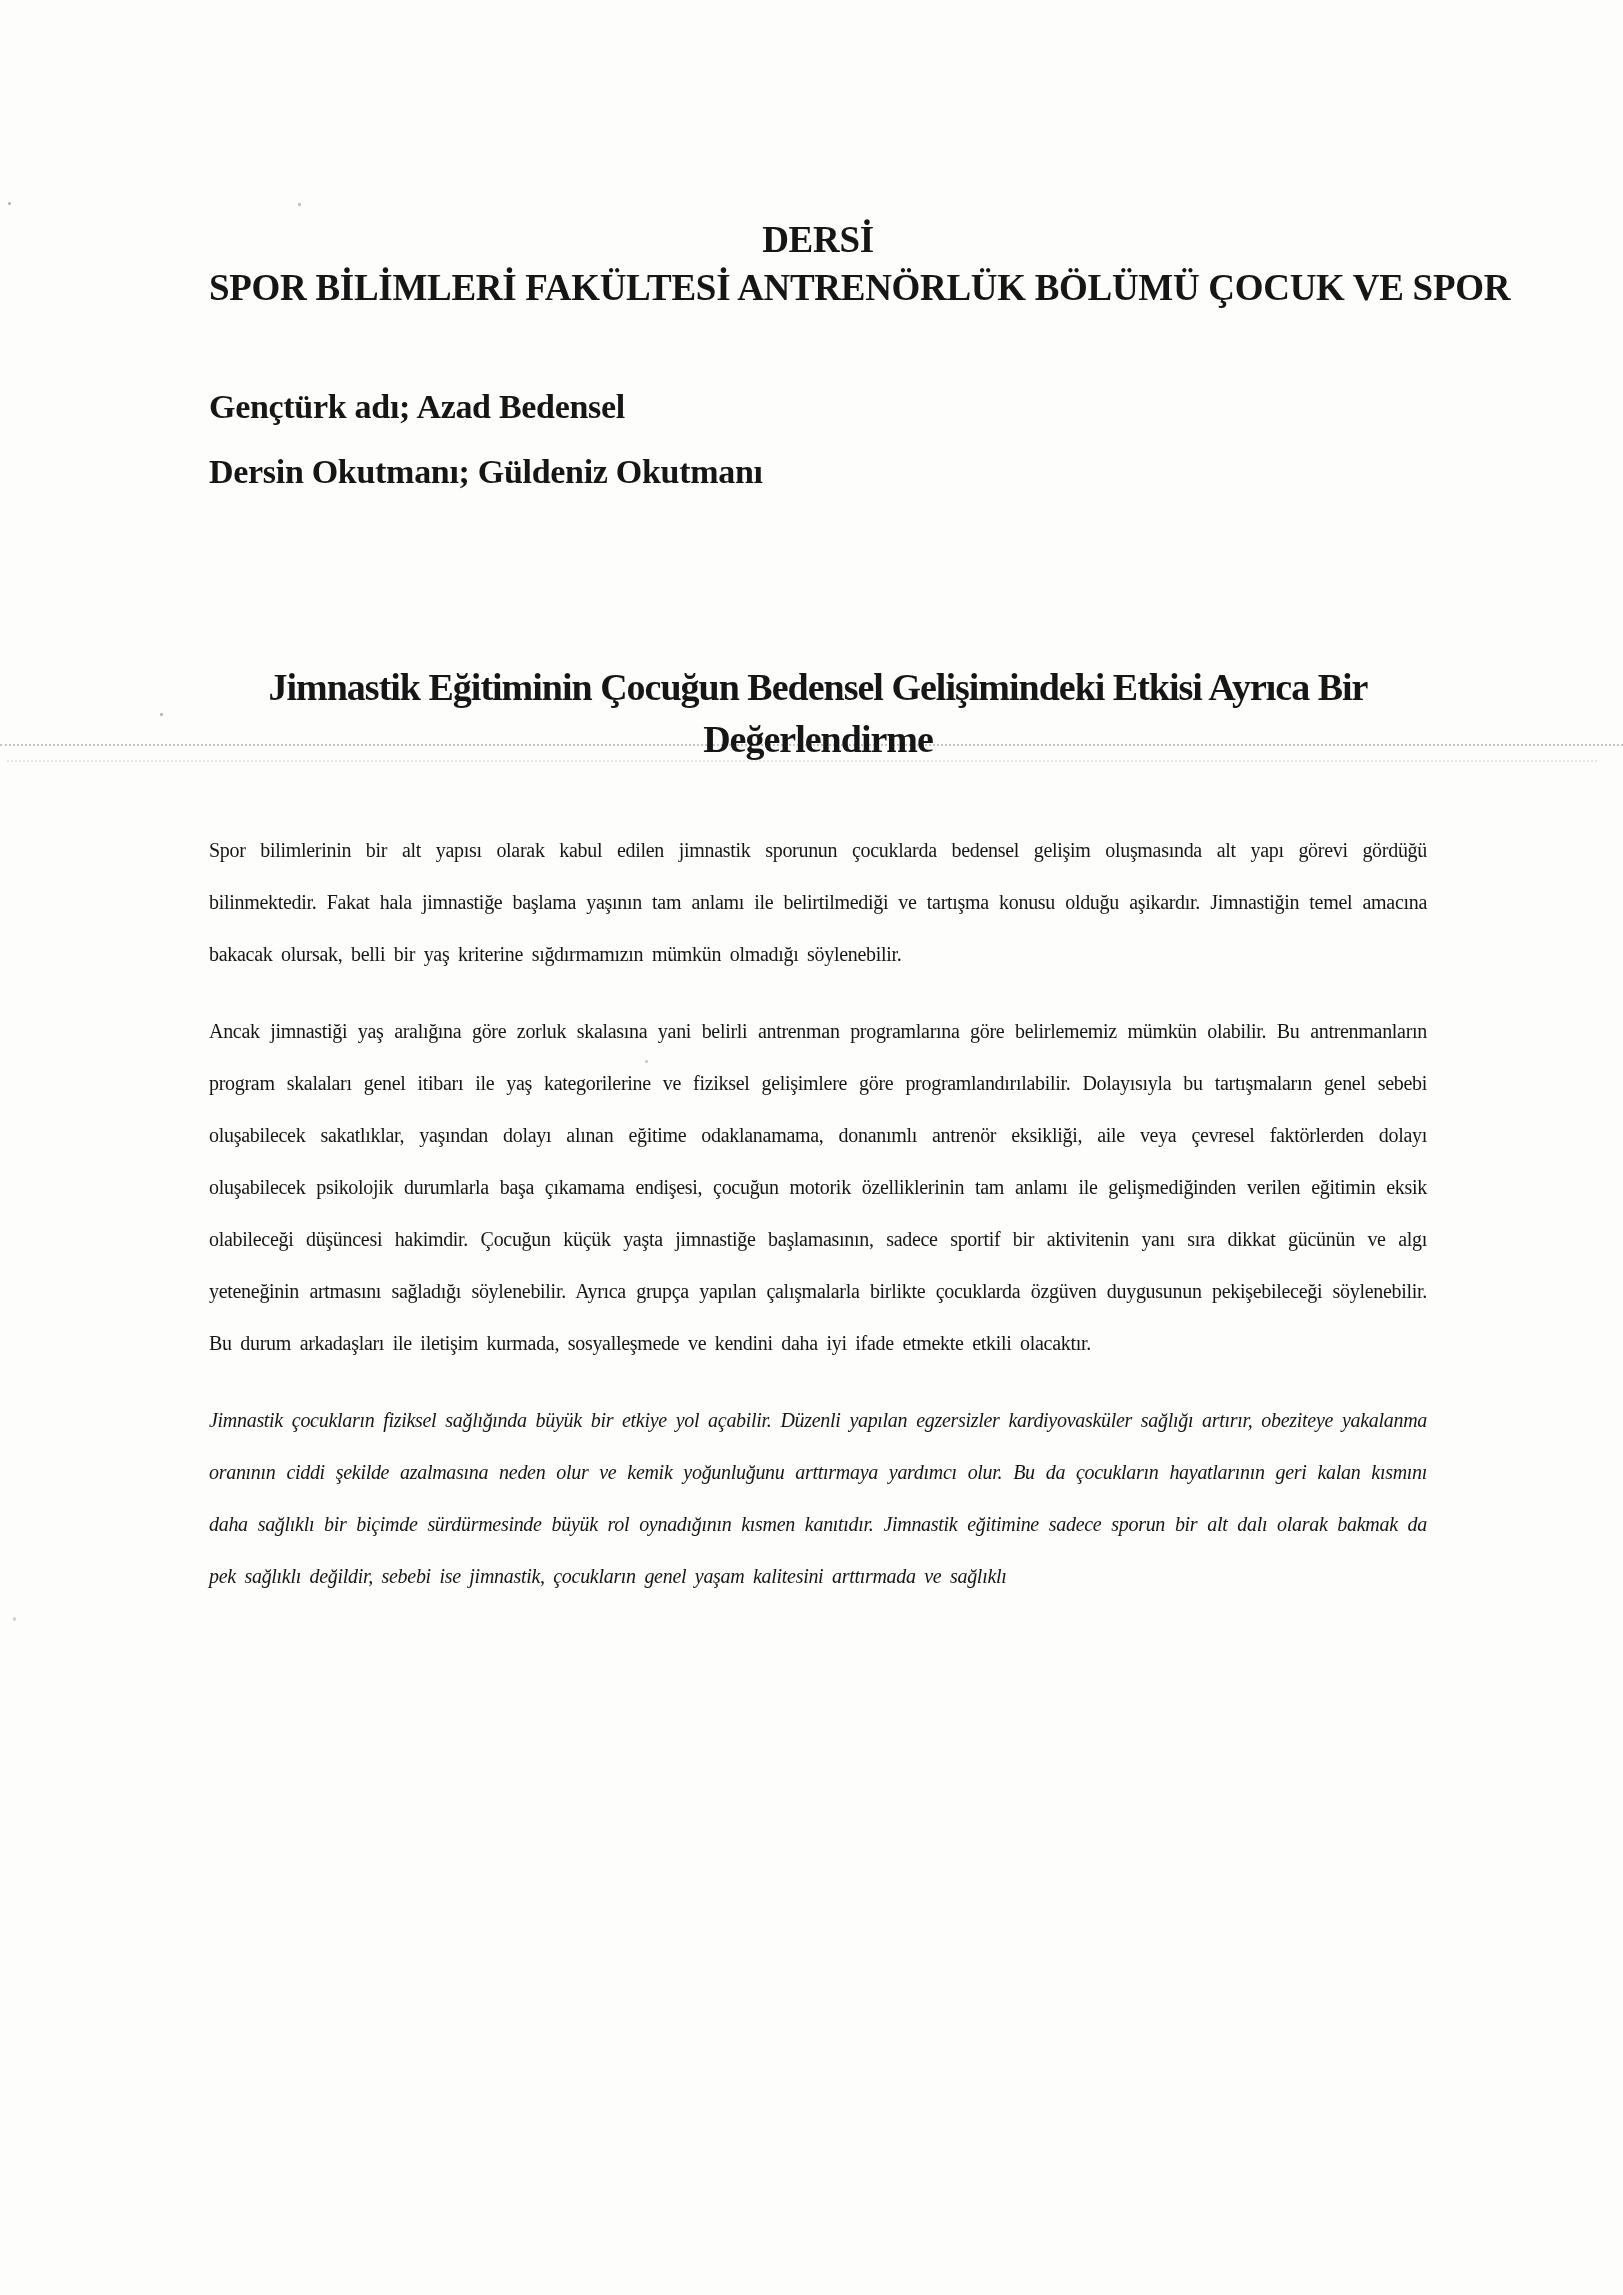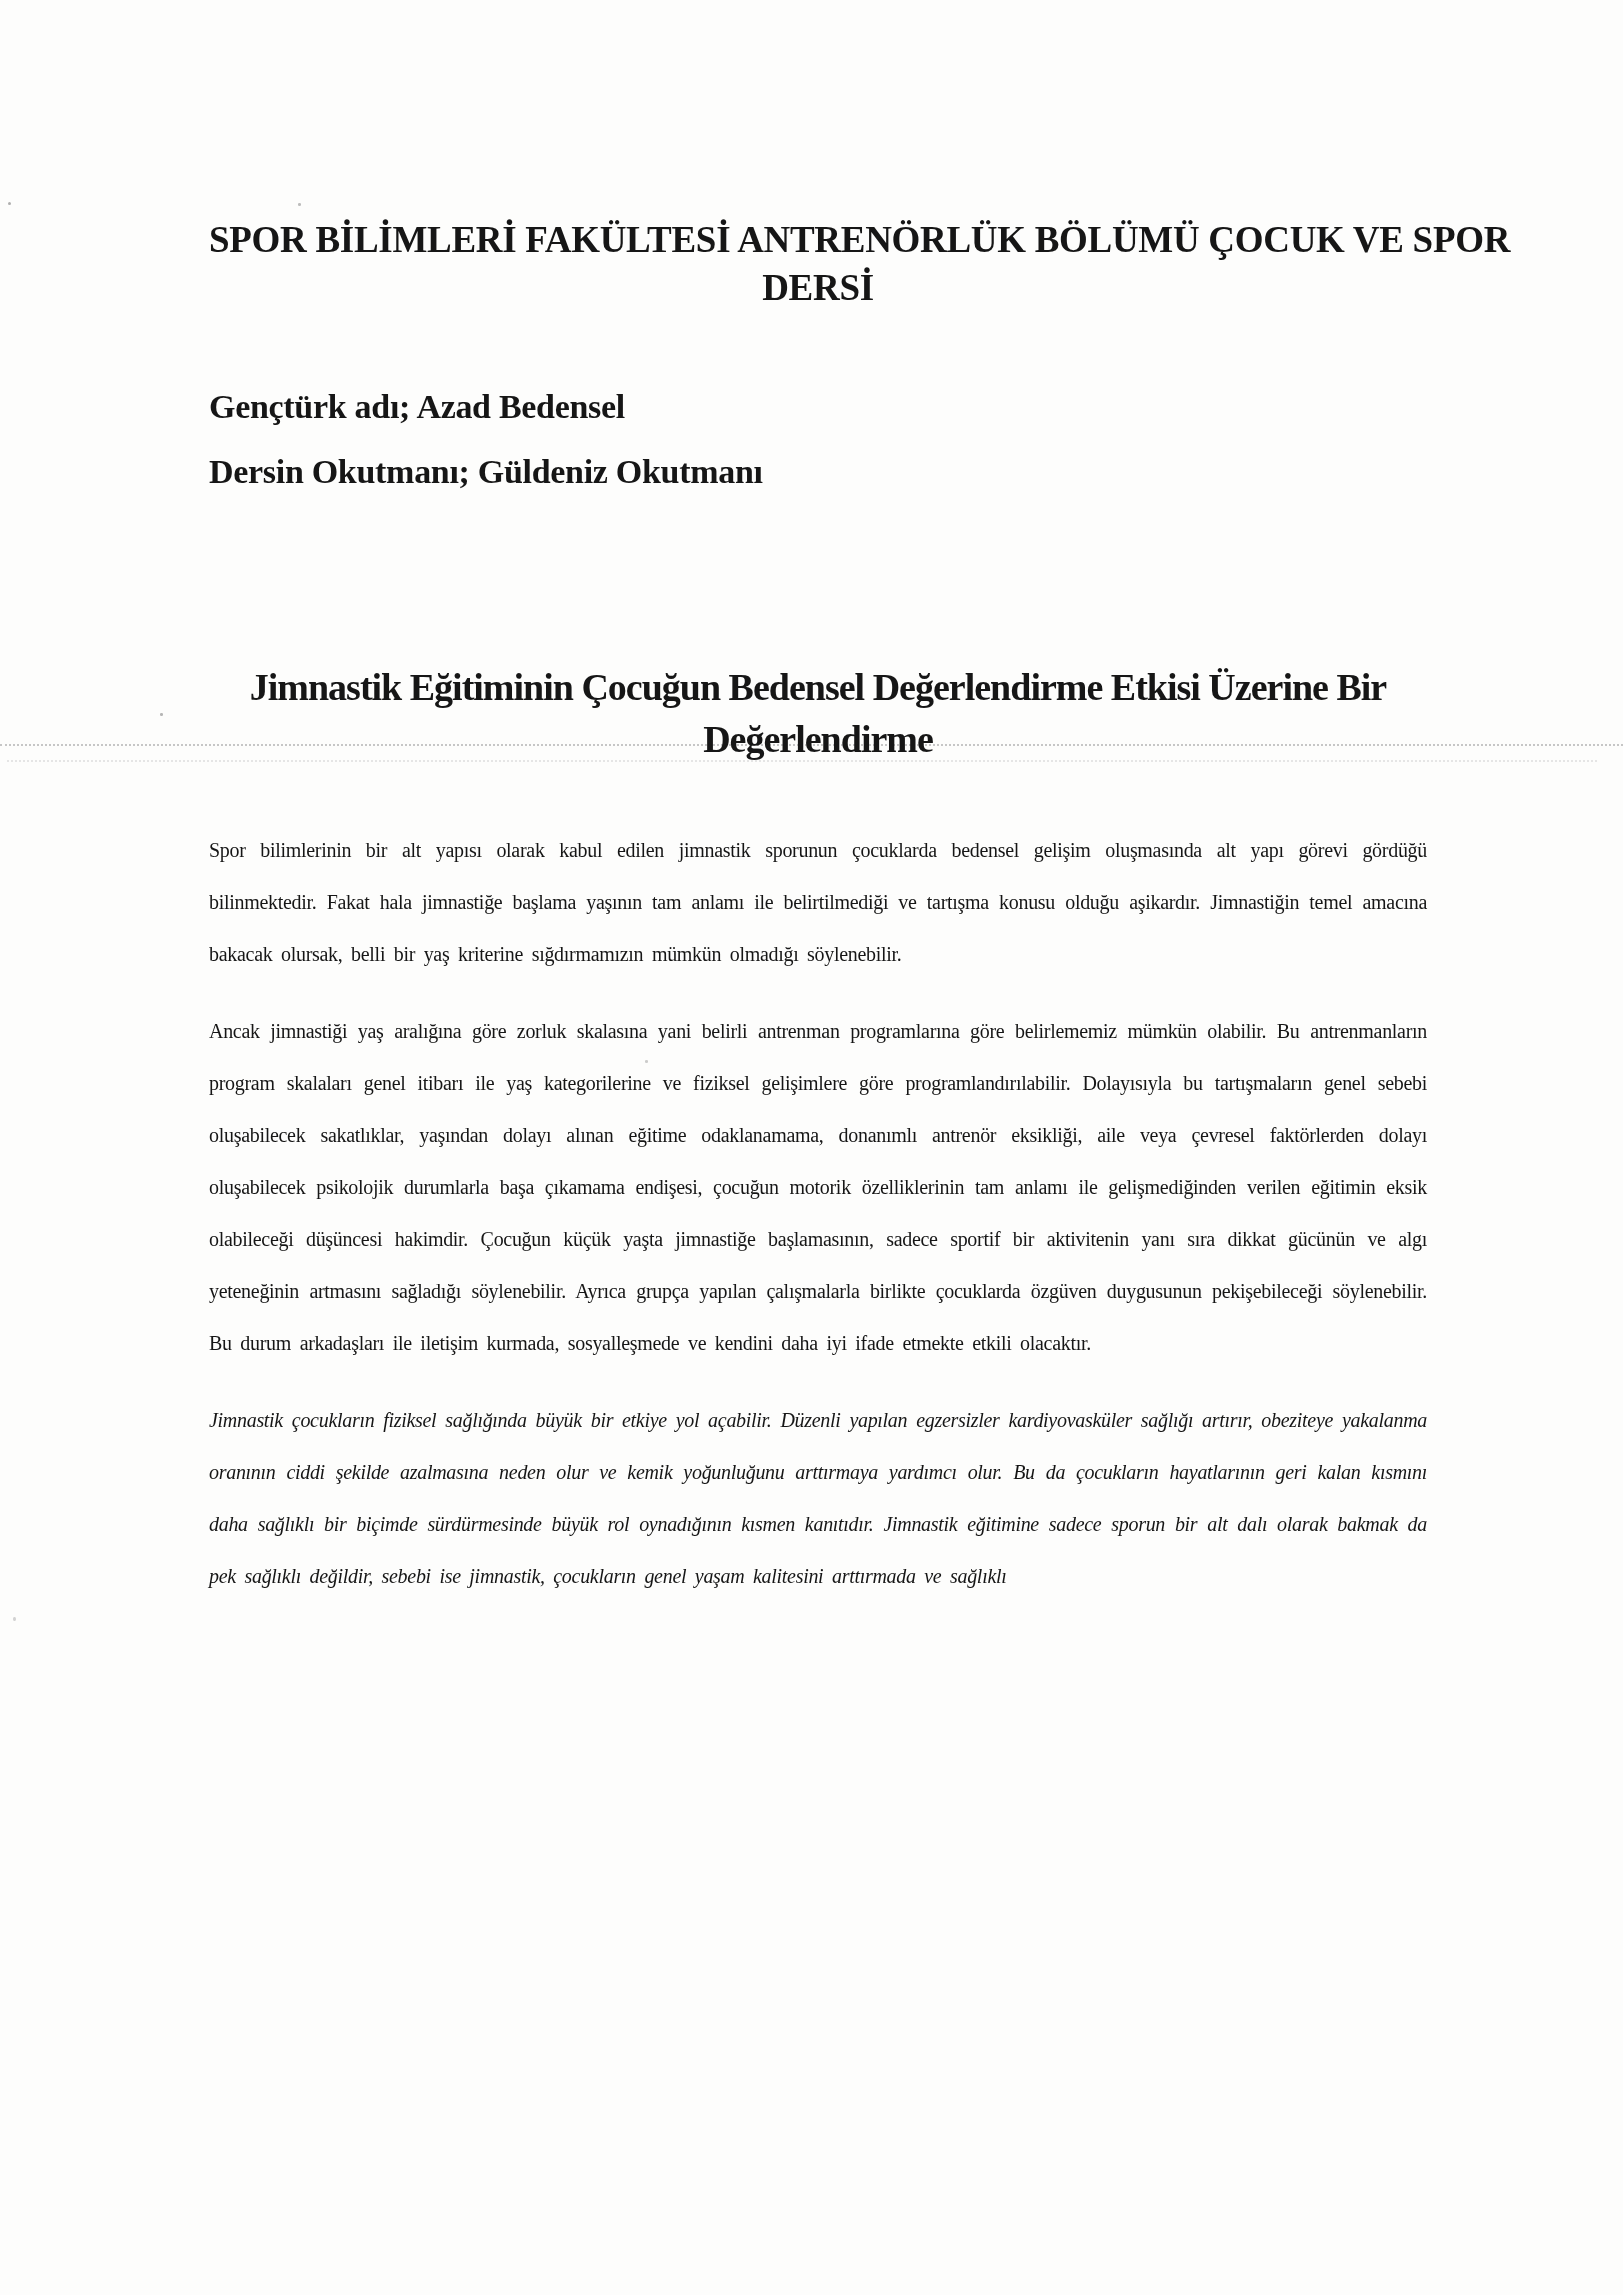--- a/index.html
+++ b/index.html
@@ -110,37 +110,37 @@
   <div class="scan-line-2"></div>
   <div class="speckle sp1"></div>
   <div class="speckle sp2"></div>
   <div class="speckle sp3"></div>
   <div class="speckle sp4"></div>
   <div class="speckle sp5"></div>
 
   <div class="content">
 
     <div class="course-header">
+      <div class="line">DERSİ</div>
       <div class="line">SPOR BİLİMLERİ FAKÜLTESİ ANTRENÖRLÜK BÖLÜMÜ ÇOCUK VE SPOR</div>
-      <div class="line">DERSİ</div>
     </div>
 
     <div class="meta-block">
       <div>
         <span>Gençtürk adı;</span>
         <span>Azad Bedensel</span>
       </div>
       <div>
         <span>Dersin Okutmanı;</span>
         <span>Güldeniz Okutmanı</span>
       </div>
     </div>
 
     <div class="essay-title">
-      <div class="line">Jimnastik Eğitiminin Çocuğun Bedensel Değerlendirme Etkisi Üzerine Bir</div>
+      <div class="line">Jimnastik Eğitiminin Çocuğun Bedensel Gelişimindeki Etkisi Ayrıca Bir</div>
       <div class="line">Değerlendirme</div>
     </div>
 
     <div class="body-text">
       <p>Spor bilimlerinin bir alt yapısı olarak kabul edilen jimnastik sporunun çocuklarda bedensel gelişim oluşmasında alt yapı görevi gördüğü bilinmektedir. Fakat hala jimnastiğe başlama yaşının tam anlamı ile belirtilmediği ve tartışma konusu olduğu aşikardır. Jimnastiğin temel amacına bakacak olursak, belli bir yaş kriterine sığdırmamızın mümkün olmadığı söylenebilir.</p>
       <p>Ancak jimnastiği yaş aralığına göre zorluk skalasına yani belirli antrenman programlarına göre belirlememiz mümkün olabilir. Bu antrenmanların program skalaları genel itibarı ile yaş kategorilerine ve fiziksel gelişimlere göre programlandırılabilir. Dolayısıyla bu tartışmaların genel sebebi oluşabilecek sakatlıklar, yaşından dolayı alınan eğitime odaklanamama, donanımlı antrenör eksikliği, aile veya çevresel faktörlerden dolayı oluşabilecek psikolojik durumlarla başa çıkamama endişesi, çocuğun motorik özelliklerinin tam anlamı ile gelişmediğinden verilen eğitimin eksik olabileceği düşüncesi hakimdir. Çocuğun küçük yaşta jimnastiğe başlamasının, sadece sportif bir aktivitenin yanı sıra dikkat gücünün ve algı yeteneğinin artmasını sağladığı söylenebilir. Ayrıca grupça yapılan çalışmalarla birlikte çocuklarda özgüven duygusunun pekişebileceği söylenebilir. Bu durum arkadaşları ile iletişim kurmada, sosyalleşmede ve kendini daha iyi ifade etmekte etkili olacaktır.</p>
       <p>Jimnastik çocukların fiziksel sağlığında büyük bir etkiye yol açabilir. Düzenli yapılan egzersizler kardiyovasküler sağlığı artırır, obeziteye yakalanma oranının ciddi şekilde azalmasına neden olur ve kemik yoğunluğunu arttırmaya yardımcı olur. Bu da çocukların hayatlarının geri kalan kısmını daha sağlıklı bir biçimde sürdürmesinde büyük rol oynadığının kısmen kanıtıdır. Jimnastik eğitimine sadece sporun bir alt dalı olarak bakmak da pek sağlıklı değildir, sebebi ise jimnastik, çocukların genel yaşam kalitesini arttırmada ve sağlıklı</p>
     </div>
 
   </div>

